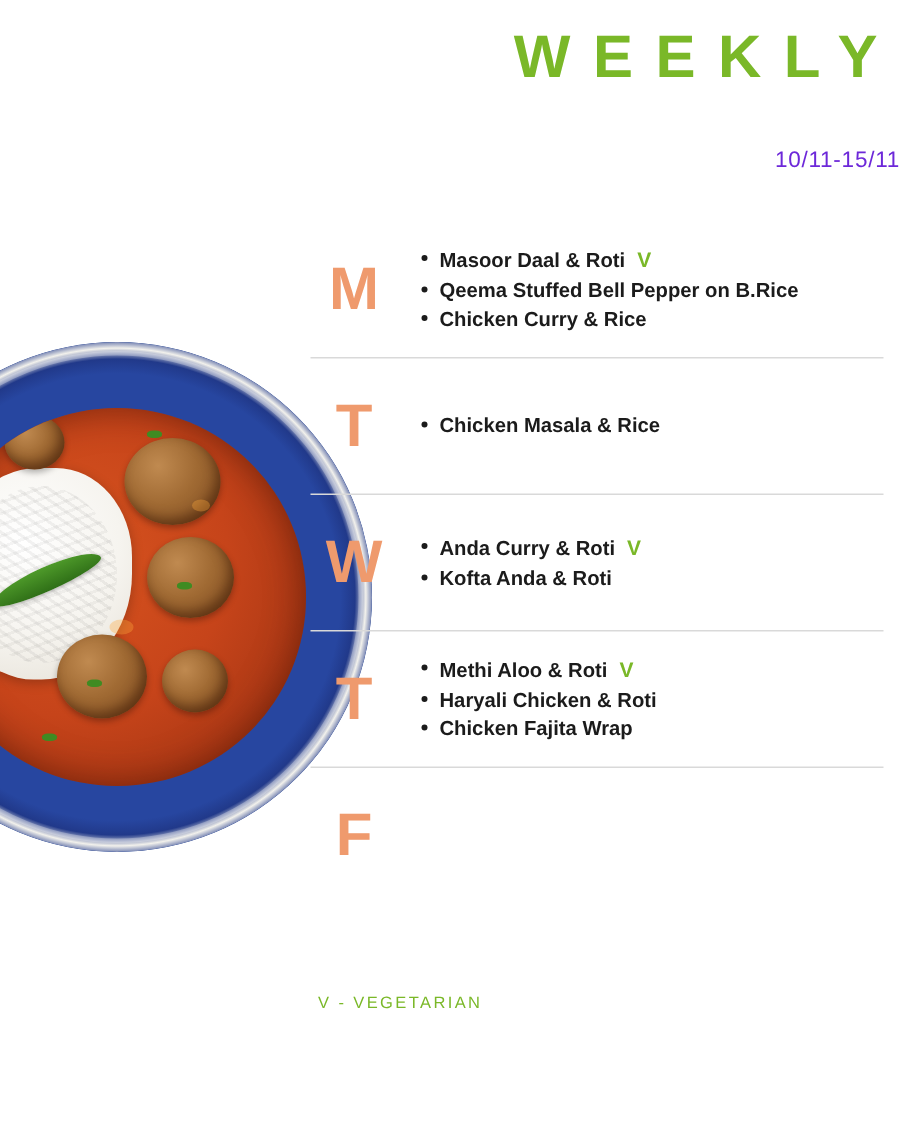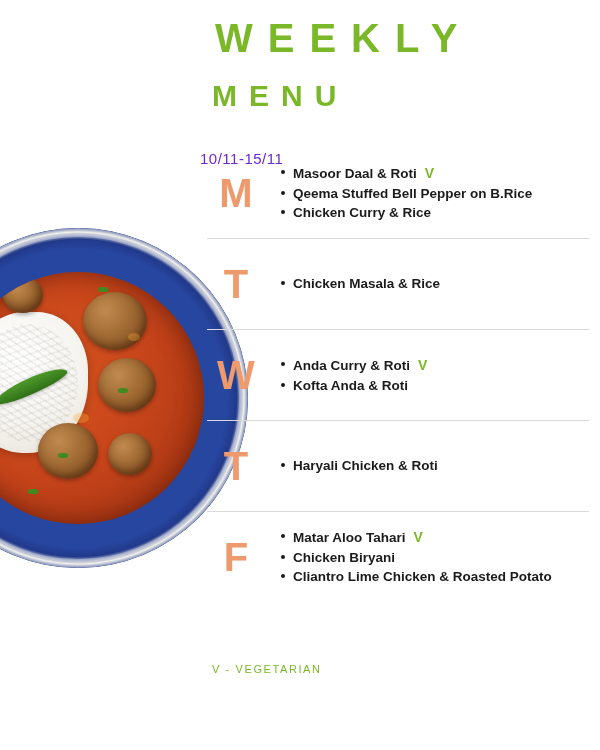--- a/index.html
+++ b/index.html
@@ -105,21 +105,21 @@
     border-radius: 50%;
     background: rgba(255,170,60,0.35);
   }
 
   
   .header {
     position: absolute;
     left: 200px;
     top: 0;
     width: 400px;
-    text-align: left;
+    text-align: right;
     padding-top: 14px;
   }
   .title-weekly {
     font-size: 40px;
     font-weight: bold;
     letter-spacing: 15px;
     color: #7ab828;
     text-indent: 15px;
     line-height: 1.2;
   }
@@ -225,21 +225,20 @@
       <div class="herb" style="left:42%; top:72%;"></div>
       <div class="herb" style="left:30%; top:86%;"></div>
       <div class="oil" style="left:48%; top:56%; width:16px; height:10px;"></div>
       <div class="oil" style="left:70%; top:24%; width:12px; height:8px;"></div>
     </div>
   </div>
 </div>
 
 <div class="header">
   <div class="title-weekly">WEEKLY</div>
-  <div class="title-menu">MENU</div>
   <div class="title-dates">10/11-15/11</div>
 </div>
 
 <div class="days">
 
   <div class="day-row">
     <div class="day-letter">M</div>
     <ul class="dishes">
       <li class="dish"><span>Masoor Daal &amp; Roti</span><span class="veg-mark">V</span></li>
       <li class="dish"><span>Qeema Stuffed Bell Pepper on B.Rice</span></li>
@@ -258,28 +257,25 @@
     <div class="day-letter">W</div>
     <ul class="dishes">
       <li class="dish"><span>Anda Curry &amp; Roti</span><span class="veg-mark">V</span></li>
       <li class="dish"><span>Kofta Anda &amp; Roti</span></li>
     </ul>
   </div>
 
   <div class="day-row">
     <div class="day-letter">T</div>
     <ul class="dishes">
+      <li class="dish"><span>Methi Aloo &amp; Roti</span><span class="veg-mark">V</span></li>
       <li class="dish"><span>Haryali Chicken &amp; Roti</span></li>
+      <li class="dish"><span>Chicken Fajita Wrap</span></li>
     </ul>
   </div>
 
   <div class="day-row">
     <div class="day-letter">F</div>
-    <ul class="dishes">
-      <li class="dish"><span>Matar Aloo Tahari</span><span class="veg-mark">V</span></li>
-      <li class="dish"><span>Chicken Biryani</span></li>
-      <li class="dish"><span>Cliantro Lime Chicken &amp; Roasted Potato</span></li>
-    </ul>
   </div>
 
 </div>
 
 <div class="legend">V - VEGETARIAN</div>
 
 </body></html>

